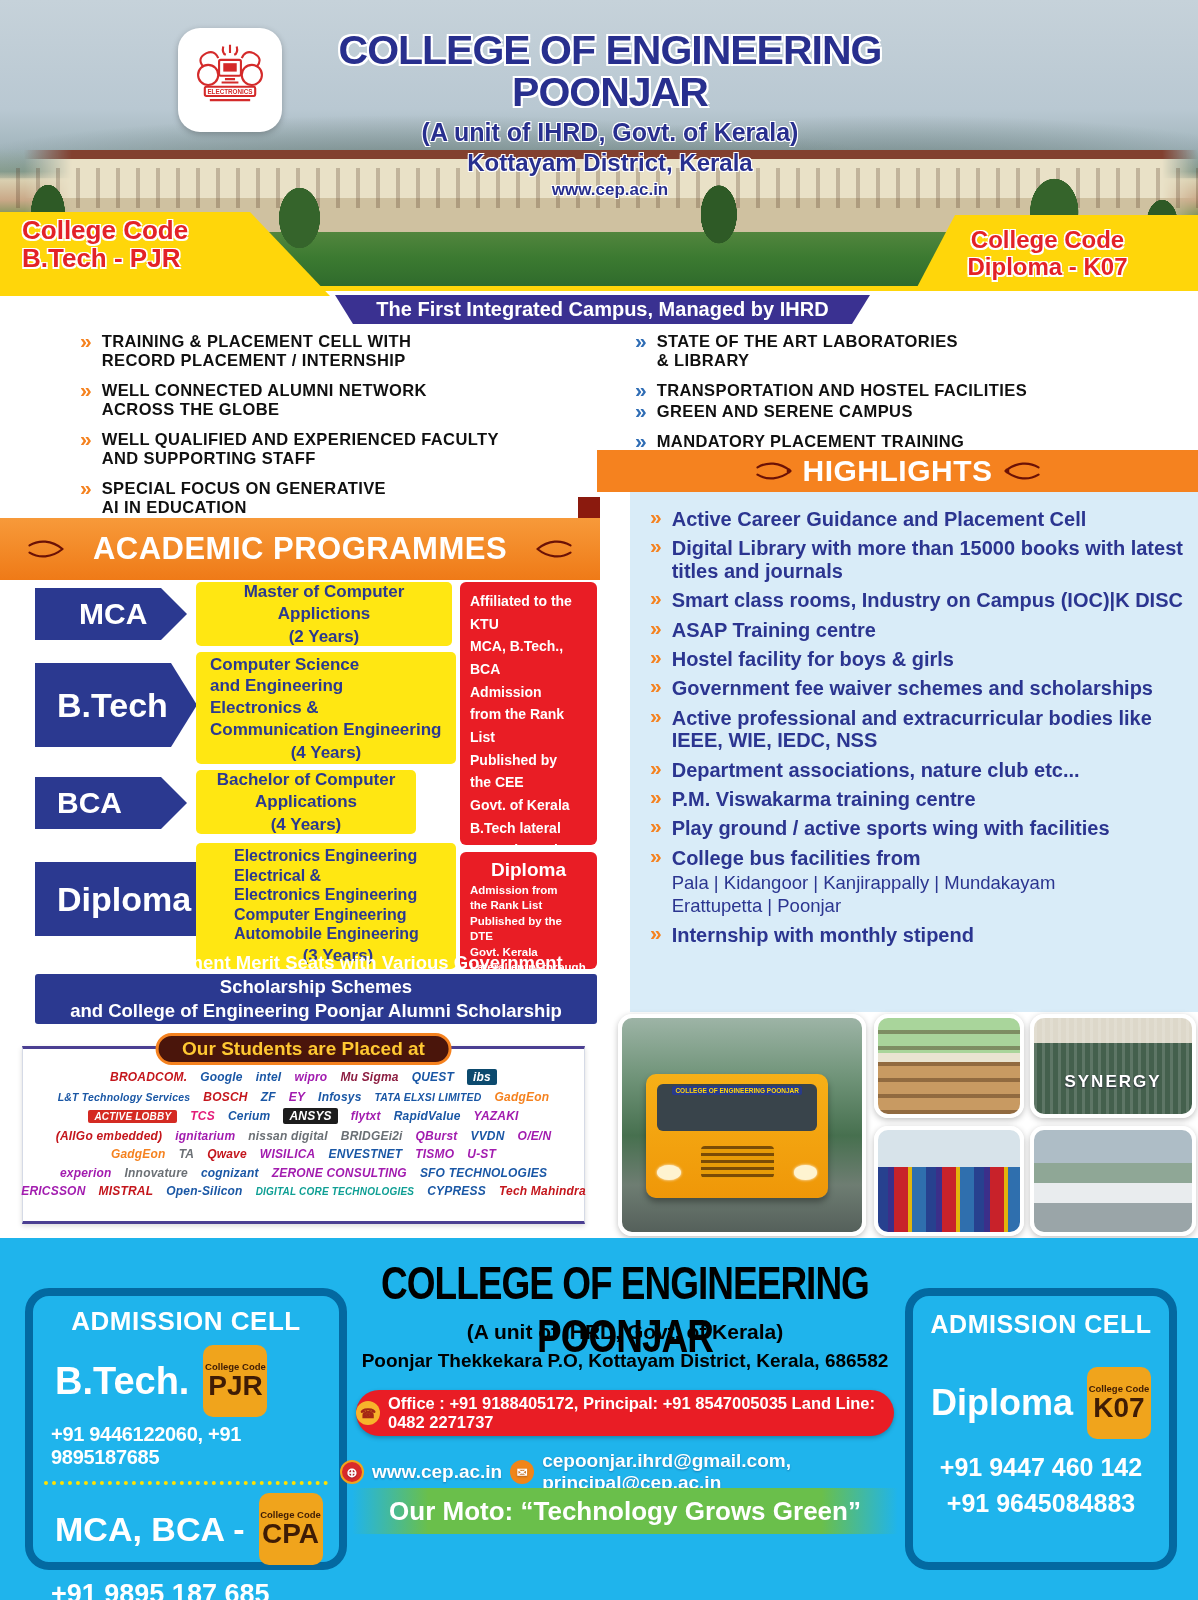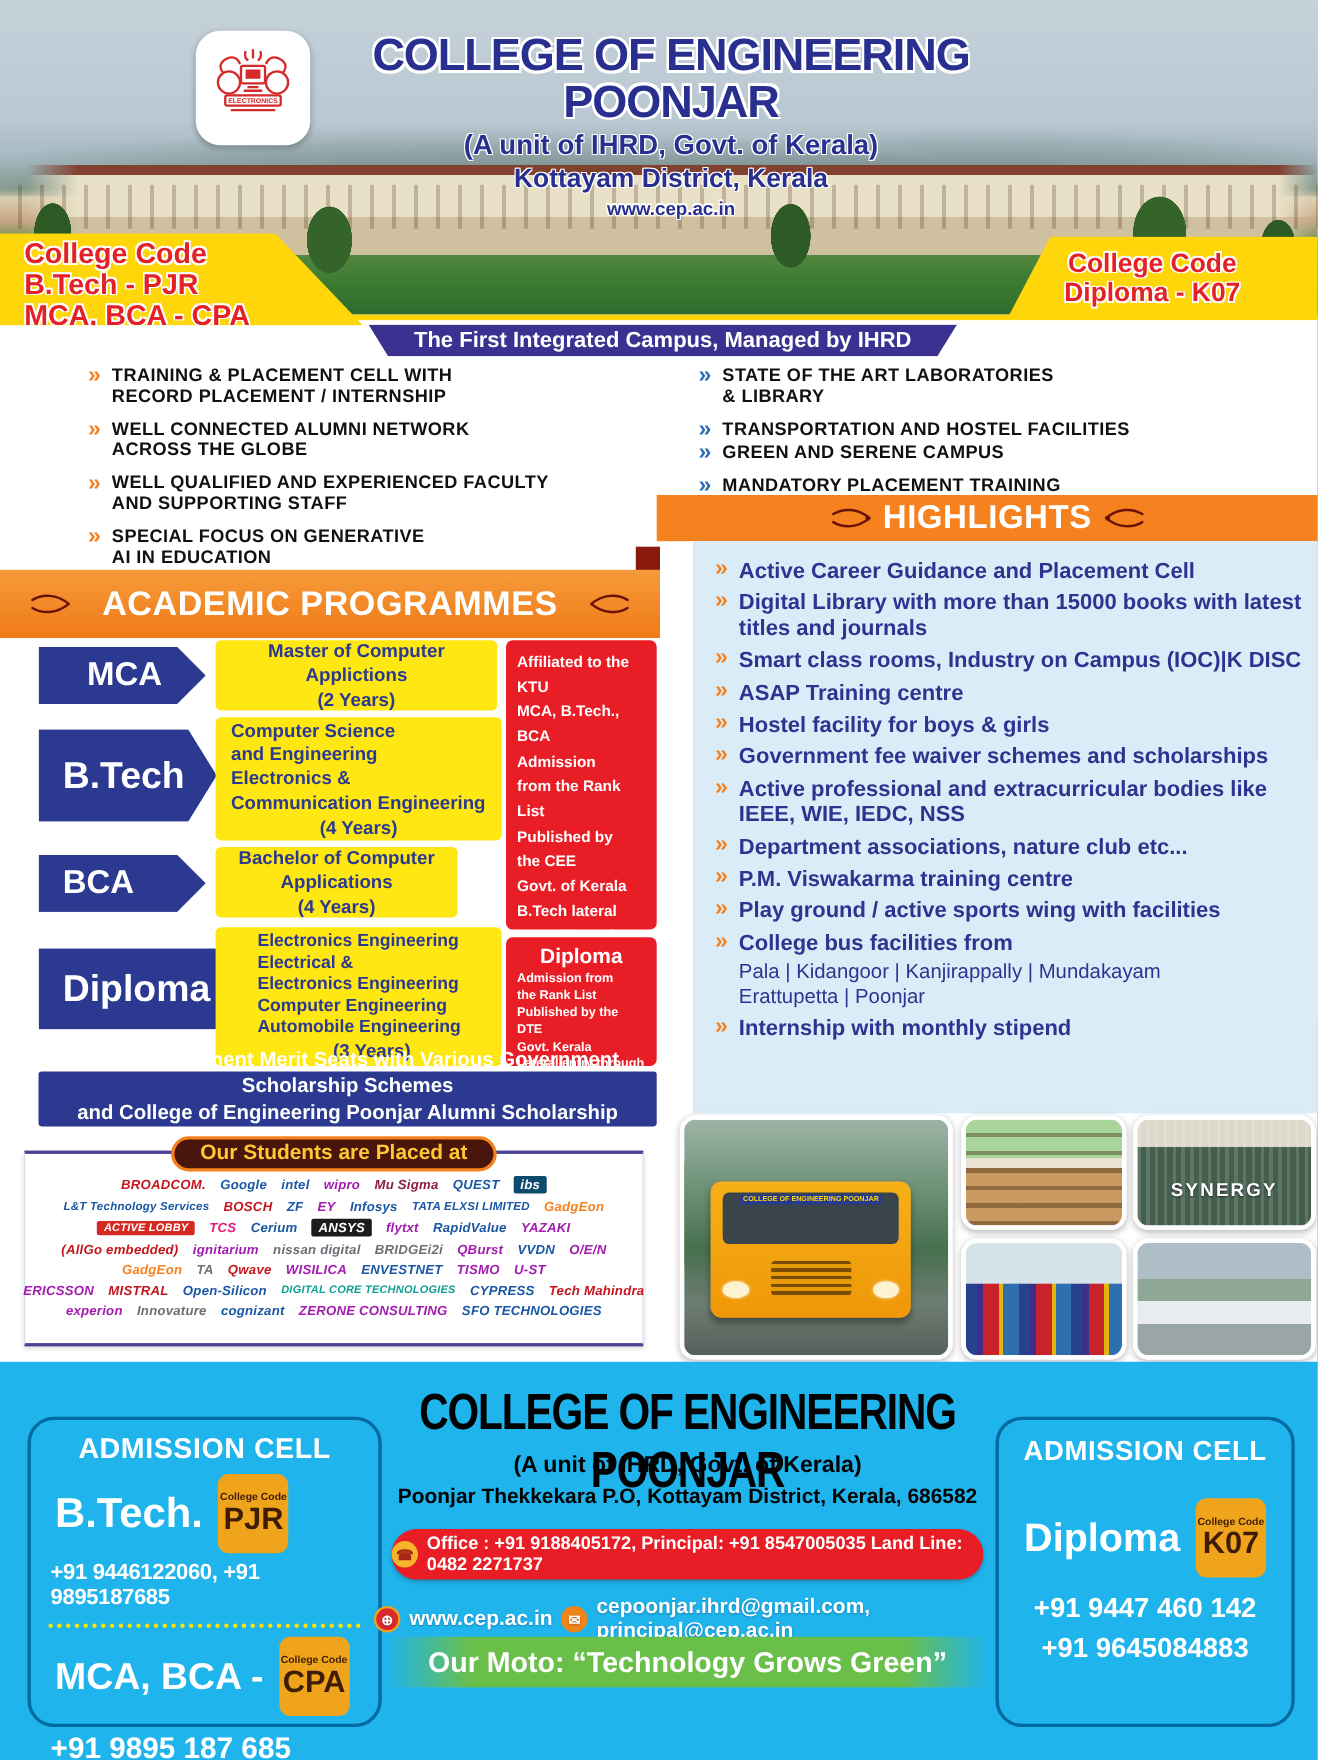--- a/index.html
+++ b/index.html
@@ -125,21 +125,21 @@
     linear-gradient(180deg,#ddd8ca 0 26%,#44604d 26% 100%);display:flex;align-items:flex-end;justify-content:center;}
   .synergy-text{color:#fff;font-weight:900;font-size:17px;letter-spacing:2px;margin-bottom:22px;text-shadow:0 1px 2px #223;}
   .photo.grad{left:874px;top:1126px;width:150px;height:110px;
     background:repeating-linear-gradient(90deg,#27418f 0 10px,#3b2f8a 10px 16px,#c8222a 16px 30px,#e2b50c 30px 34px,#2f6fae 34px 48px),
     linear-gradient(180deg,#d7e3ea,#d7e3ea);background-size:100% 64%,100% 100%;background-position:bottom,top;background-repeat:no-repeat;}
   .photo.rally{left:1030px;top:1126px;width:166px;height:110px;
     background:linear-gradient(180deg,#aebdc6 0 32%,#8fa796 32% 52%,#e9ecee 52% 72%,#9aa5a8 72% 100%);}
 
   
   .footer{position:absolute;left:0;top:1238px;width:1198px;height:362px;background:#1fb4ec;}
-  .adm-box{position:absolute;border:3px solid #0369a1;border-radius:24px;color:#fff;}
+  .adm-box{position:absolute;border:8px solid #0369a1;border-radius:24px;color:#fff;}
   .adm-left{left:25px;top:50px;width:322px;height:282px;padding-top:10px;}
   .adm-right{left:905px;top:50px;width:272px;height:282px;padding-top:14px;}
   .adm-title{text-align:center;font-size:26px;font-weight:800;letter-spacing:.5px;}
   .adm-row{display:flex;align-items:center;gap:14px;margin:8px 0 0 22px;}
   .adm-course{font-size:38px;font-weight:900;}
   .badge{width:64px;height:72px;background:#f0a41c;border-radius:10px;display:flex;flex-direction:column;
     align-items:center;justify-content:center;color:#3f1c05;}
   .badge .bt{font-size:9.5px;font-weight:800;line-height:1;}
   .badge .bc{font-size:28px;font-weight:900;line-height:1.05;}
   .adm-phones{font-size:20px;font-weight:800;margin:6px 0 12px 18px;letter-spacing:-.3px;}
@@ -200,21 +200,20 @@
   <div class="hero-text">
     <div class="hero-title">COLLEGE OF ENGINEERING POONJAR</div>
     <div class="hero-sub">(A unit of IHRD, Govt. of Kerala)</div>
     <div class="hero-dist">Kottayam District, Kerala</div>
     <div class="hero-web">www.cep.ac.in</div>
   </div>
 
   <div class="ribbon ribbon-left">
     <div class="outline">College Code</div>
     <div class="outline">B.Tech - PJR</div>
-    <div class="outline">MCA, BCA - CPA</div>
   </div>
   <div class="ribbon ribbon-right">
     <div class="outline">College Code</div>
     <div class="outline">Diploma - K07</div>
   </div>
 
   <div class="campus-banner">The First Integrated Campus, Managed by IHRD</div>
 
   <div class="feat-col left">
     <div class="feat">
@@ -434,33 +433,33 @@
       <div class="lg-row">
         <span class="lg cO">GadgEon</span>
         <span class="lg cG">TA</span>
         <span class="lg cA">Qwave</span>
         <span class="lg cD">WISILICA</span>
         <span class="lg cB">ENVESTNET</span>
         <span class="lg cD">TISMO</span>
         <span class="lg cD">U-ST</span>
       </div>
       <div class="lg-row">
+        <span class="lg cD">experion</span>
+        <span class="lg cG">Innovature</span>
+        <span class="lg cB">cognizant</span>
+        <span class="lg cD">ZERONE CONSULTING</span>
+        <span class="lg cB">SFO TECHNOLOGIES</span>
+      </div>
+      <div class="lg-row">
         <span class="lg cD">ERICSSON</span>
         <span class="lg cA">MISTRAL</span>
         <span class="lg cB">Open-Silicon</span>
         <span class="lg cT" style="font-size:10px">DIGITAL CORE TECHNOLOGIES</span>
         <span class="lg cB">CYPRESS</span>
         <span class="lg cA">Tech Mahindra</span>
-      </div>
-      <div class="lg-row">
-        <span class="lg cD">experion</span>
-        <span class="lg cG">Innovature</span>
-        <span class="lg cB">cognizant</span>
-        <span class="lg cD">ZERONE CONSULTING</span>
-        <span class="lg cB">SFO TECHNOLOGIES</span>
       </div>
     </div>
   </div>
 
   <div class="photo bus">
     <div class="bus-body">
       <div class="bus-wind">
         <span>COLLEGE OF ENGINEERING POONJAR</span>
       </div>
       <div class="bus-grill"></div>

